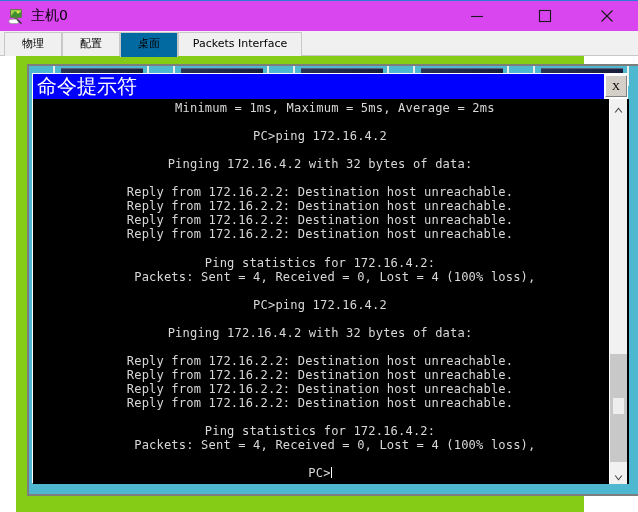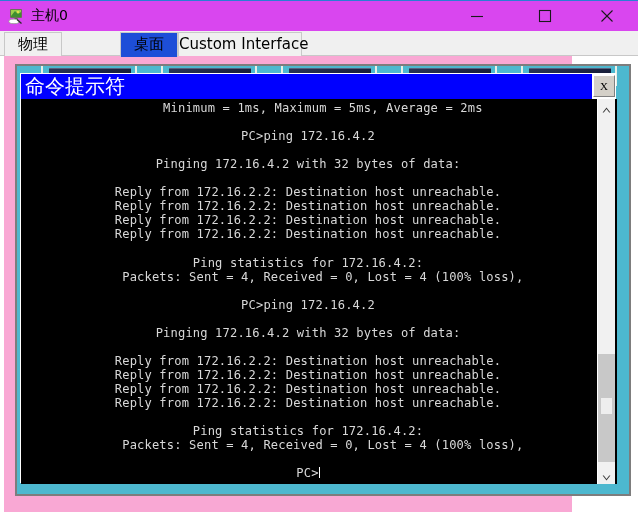--- a/index.html
+++ b/index.html
@@ -80,45 +80,45 @@
   }
   .tab {
     position: absolute;
     top: 1px;
     height: 24px;
     box-sizing: border-box;
     background: #f0f0f0;
     border-left: 1px solid #c8c8c8;
     border-right: 1px solid #c8c8c8;
     border-top: 1px solid #c8c8c8;
-    font-size: 15px;
+    font-size: 11px;
     color: #000000;
     text-align: center;
     line-height: 22px;
     white-space: nowrap;
     font-family: "DejaVu Sans", "Liberation Sans", sans-serif;
     z-index: 1;
   }
   .tab.active {
-    background: #1d4ed8;
+    background: #0369a1;
     height: 25px;
     z-index: 2;
   }
   #tab-0 { left: 4px;   width: 58px; }
   #tab-1 { left: 62px;  width: 58px; }
   #tab-2 { left: 120px; width: 58px; }
   #tab-3 { left: 178px; width: 124px; }
 
   
   #content-pane {
     position: absolute;
-    left: 4px; top: 55px;
+    left: 16px; top: 55px;
     width: 568px;
     height: 457px;
-    background: #f9a8d4;
+    background: #84cc16;
   }
 
   
   #desktop-frame {
     position: absolute;
     left: 11px; top: 8px;
     width: 616px;
     height: 432px;
     box-sizing: border-box;
     border: 2px solid #7d7d7d;
@@ -313,22 +313,23 @@
     <button class="win-btn" id="btn-close">
       <svg width="14" height="14" viewBox="0 0 14 14">
         <line x1="1.5" y1="1.5" x2="12.5" y2="12.5" stroke="#1a1a1a" stroke-width="1.1"></line>
         <line x1="12.5" y1="1.5" x2="1.5" y2="12.5" stroke="#1a1a1a" stroke-width="1.1"></line>
       </svg>
     </button>
   </div>
 
   <div id="tab-strip">
     <div class="tab" id="tab-0">物理</div>
+    <div class="tab" id="tab-1">配置</div>
     <div class="tab active" id="tab-2">桌面</div>
-    <div class="tab" id="tab-3">Custom Interface</div>
+    <div class="tab" id="tab-3">Packets Interface</div>
   </div>
 
   <div id="content-pane">
 
     <div id="desktop-frame">
       <div id="desktop">
 
         <div class="desktop-icon" id="dicon-0">
           <div class="thumb"></div>
         </div>

